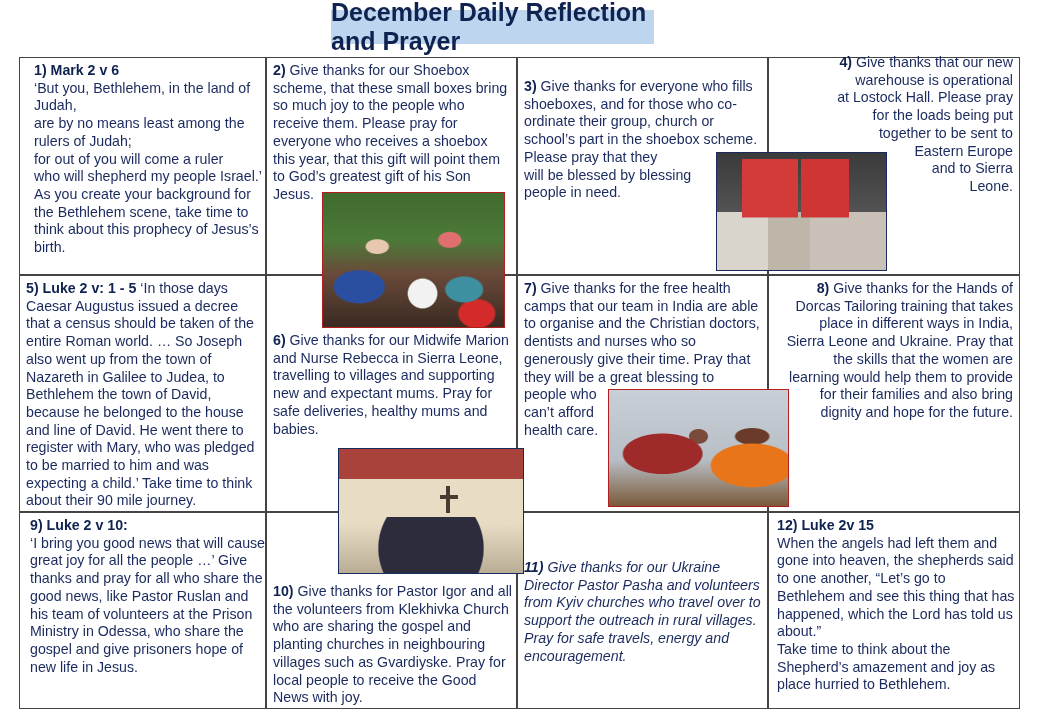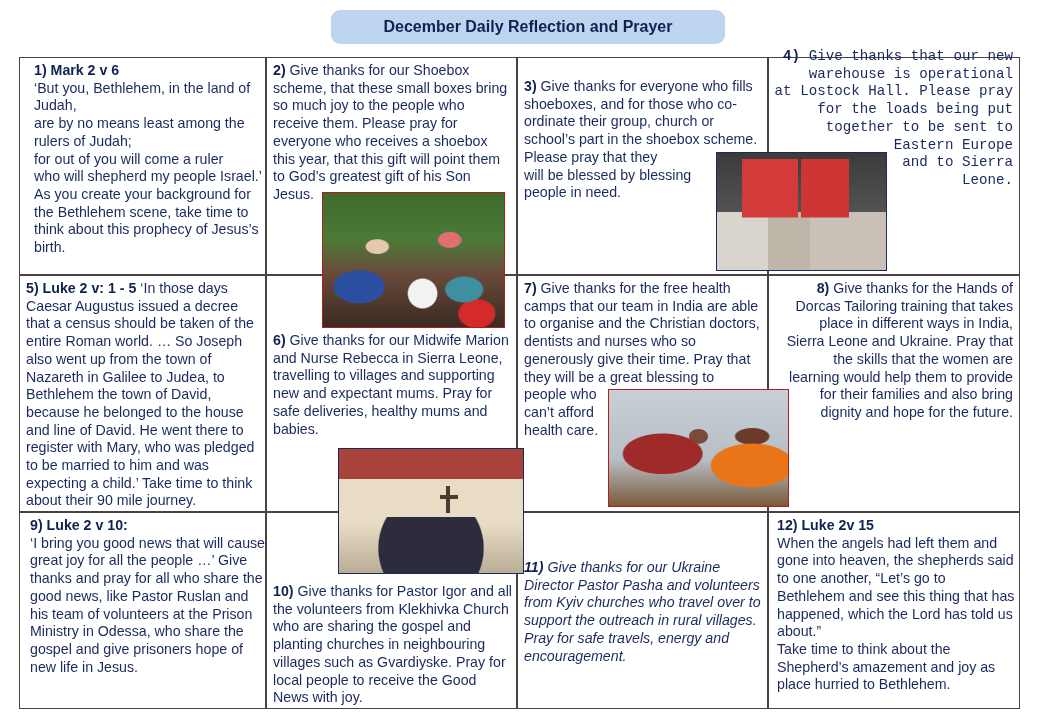--- a/index.html
+++ b/index.html
@@ -3,24 +3,24 @@
 <meta charset="utf-8">
 <style>
   html, body { margin: 0; padding: 0; }
   body {
     width: 1040px; height: 720px; position: relative; overflow: hidden;
     background: #ffffff;
     font-family: "Liberation Sans", sans-serif;
     color: #1a2a5e;
   }
   .title {
-    position: absolute; left: 331px; top: 10px; width: 394px; height: 34px;
+    position: absolute; left: 331px; top: 10px; width: 323px; height: 34px;
     background: #bdd5ee;
     display: flex; align-items: center; justify-content: center;
-    font-weight: bold; font-size: 16px; color: #0f2250; border-radius: 9px;
+    font-weight: bold; font-size: 25px; color: #0f2250;
   }
   .grid {
     position: absolute; left: 19px; top: 57px; width: 1001px; height: 652px;
     border: 1.5px solid #444;
     box-sizing: border-box;
   }
   .vline { position: absolute; top: 57px; width: 1.5px; height: 652px; background: #444; }
   .hline { position: absolute; left: 19px; width: 1001px; height: 1.5px; background: #444; }
   .cell {
     position: absolute; box-sizing: border-box;
@@ -90,21 +90,21 @@
 for out of you will come a ruler
     who will shepherd my people Israel.’
 As you create your background for the Bethlehem scene, take time to think about this prophecy of Jesus’s birth.</span></div>
 
 <div class="cell" style="left:273px; top:62px; width:240px;"><span class="num">2)</span><span> Give thanks for our Shoebox scheme, that these small boxes bring so much joy to the people who receive them. Please pray for everyone who receives a shoebox this year, that this gift will point them to God’s greatest gift of his Son Jesus.</span></div>
 
 <div class="cell" style="left:524px; top:62px; width:240px;margin-top:16px;"><span class="num">3)</span><span> Give thanks for everyone who fills shoeboxes, and for those who co-ordinate their group, church or school’s part in the shoebox scheme. Please pray that they
 will be blessed by blessing
 people in need.</span></div>
 
-<div class="cell right" style="left:772px; top:48px; width:241px;font-family:Liberation Mono, monospace;"><span class="num">4)</span><span> Give thanks that our new
+<div class="cell right" style="left:772px; top:54px; width:241px;"><span class="num">4)</span><span> Give thanks that our new
 warehouse is operational
 at Lostock Hall. Please pray
 for the loads being put
 together to be sent to
 Eastern Europe
 and to Sierra
 Leone.</span></div>
 
 <div class="cell" style="left:26px; top:280px; width:238px;"><span class="num">5) Luke 2 v: 1 - 5</span><span> ‘In those days Caesar Augustus issued a decree that a census should be taken of the entire Roman world. … So Joseph also went up from the town of Nazareth in Galilee to Judea, to Bethlehem the town of David, because he belonged to the house and line of David. He went there to register with Mary, who was pledged to be married to him and was expecting a child.’ Take time to think about their 90 mile journey.</span></div>
 

